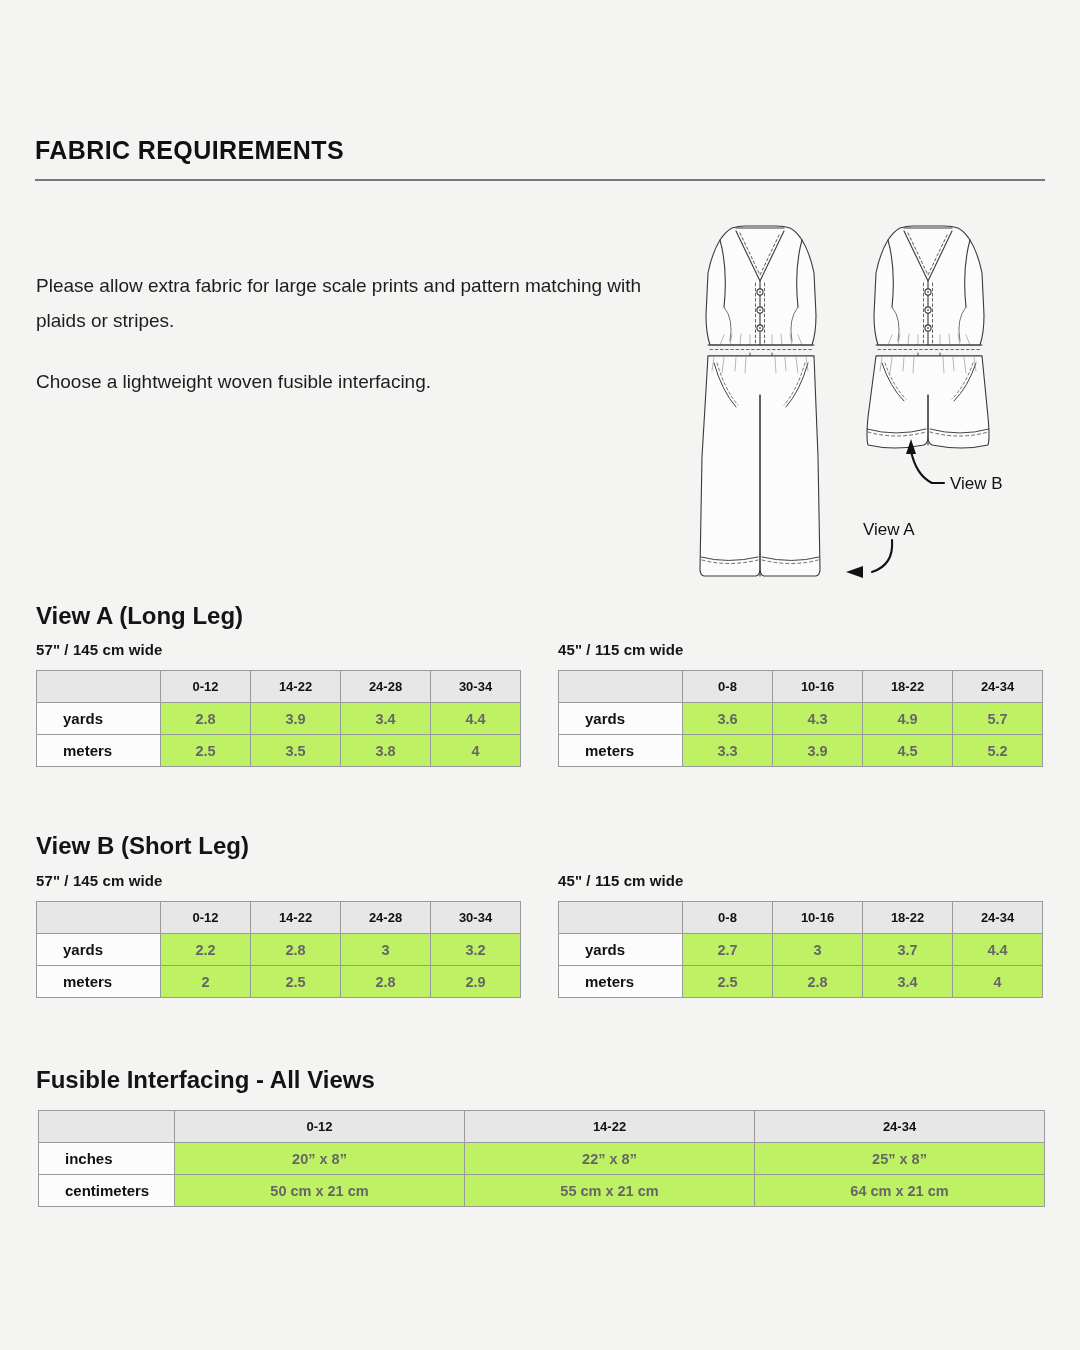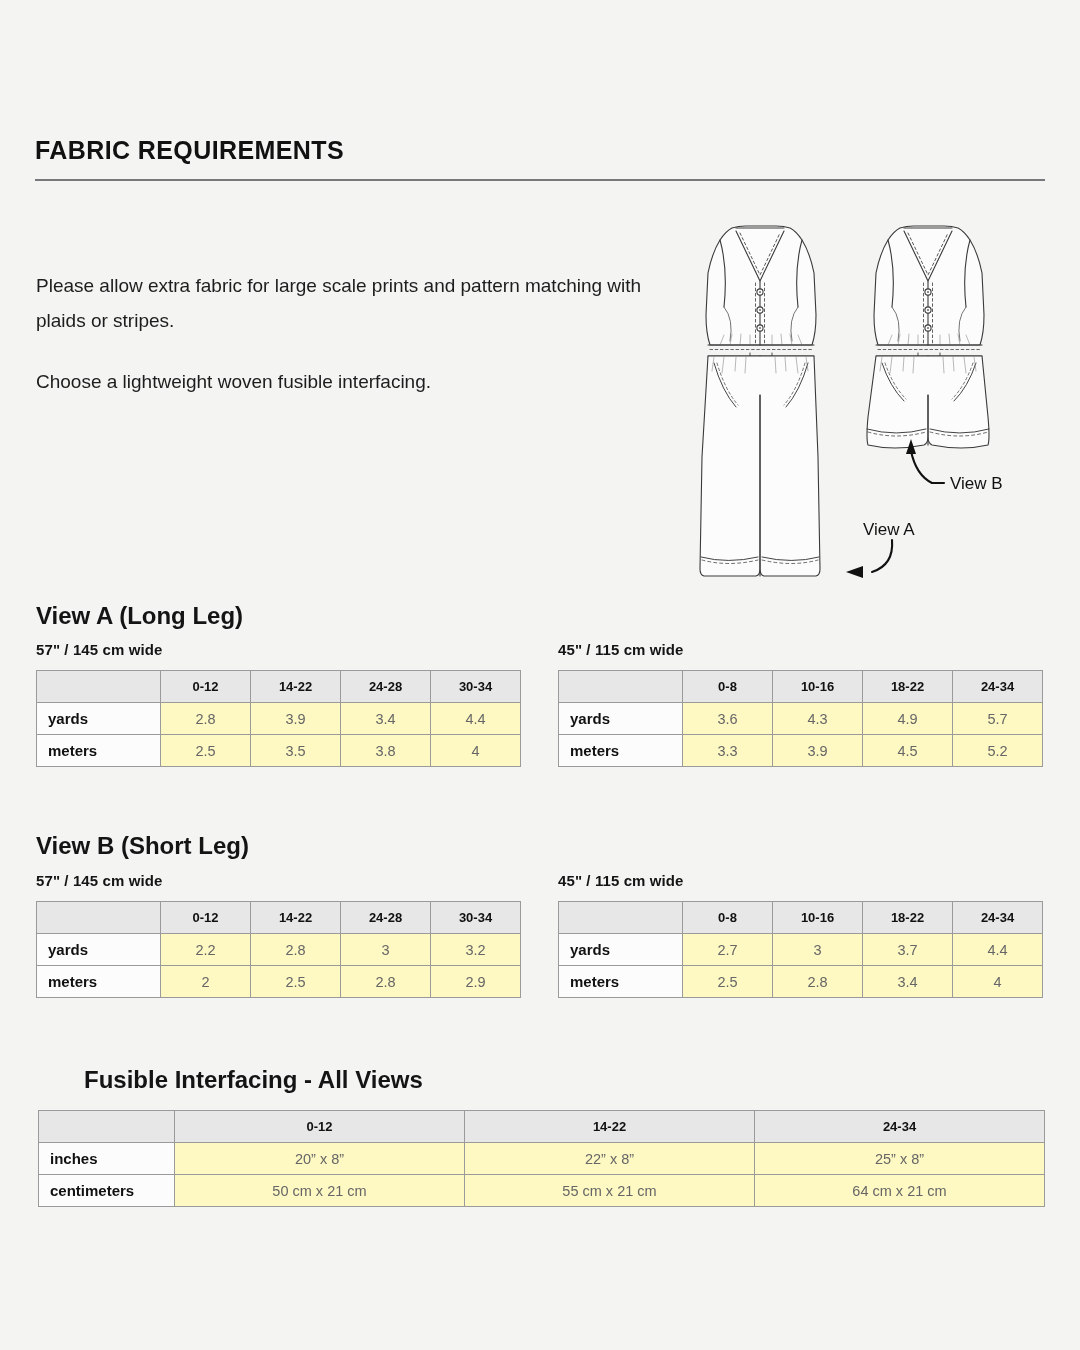--- a/index.html
+++ b/index.html
@@ -77,26 +77,26 @@
   table.fab thead th {
     background: #e7e7e7;
     font-weight: bold;
     color: #111;
     font-size: 13px;
   }
   table.fab thead th.corner { background: #e7e7e7; }
   table.fab tbody th.rowlabel {
     background: #fcfcfc;
     text-align: left;
-    padding-left: 11px;
+    padding-left: 26px;
     font-weight: bold;
     color: #111;
     font-size: 15px;
   }
-  table.fab tbody td { color: #666; background: #fef9c3; font-weight: 400; }
+  table.fab tbody td { color: #666; background: #bef264; font-weight: 700; }
 
   
   .t4 { width: 484px; }
   .t4 col.c0 { width: 124px; }
   .t4 col.cx { width: 90px; }
 
   
   .t3 { width: 1006px; }
   .t3 col.c0 { width: 136px; }
   .t3 col.cx { width: 290px; }
@@ -427,21 +427,21 @@
           <th class="rowlabel">meters</th>
           <td>2.5</td>
           <td>2.8</td>
           <td>3.4</td>
           <td>4</td>
         </tr>
       </tbody>
     </table>
   </div>
 
-  <div class="section-title" style="left:36px; top:1066px;margin-left:48px;">Fusible Interfacing - All Views</div>
+  <div class="section-title" style="left:36px; top:1066px;">Fusible Interfacing - All Views</div>
 
   <div class="table-block" style="left:38px; top:1110px;">
     <table class="fab t3">
       <colgroup>
           <col class="c0">
           <col class="cx">
           <col class="cx">
           <col class="cx">
         </colgroup>
       <thead>

